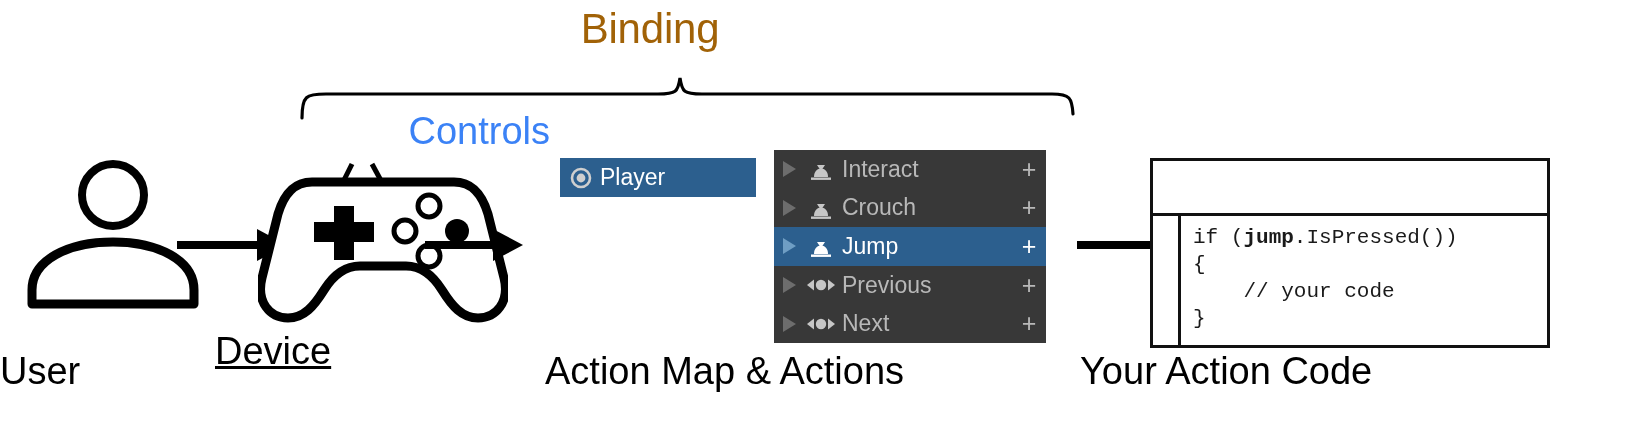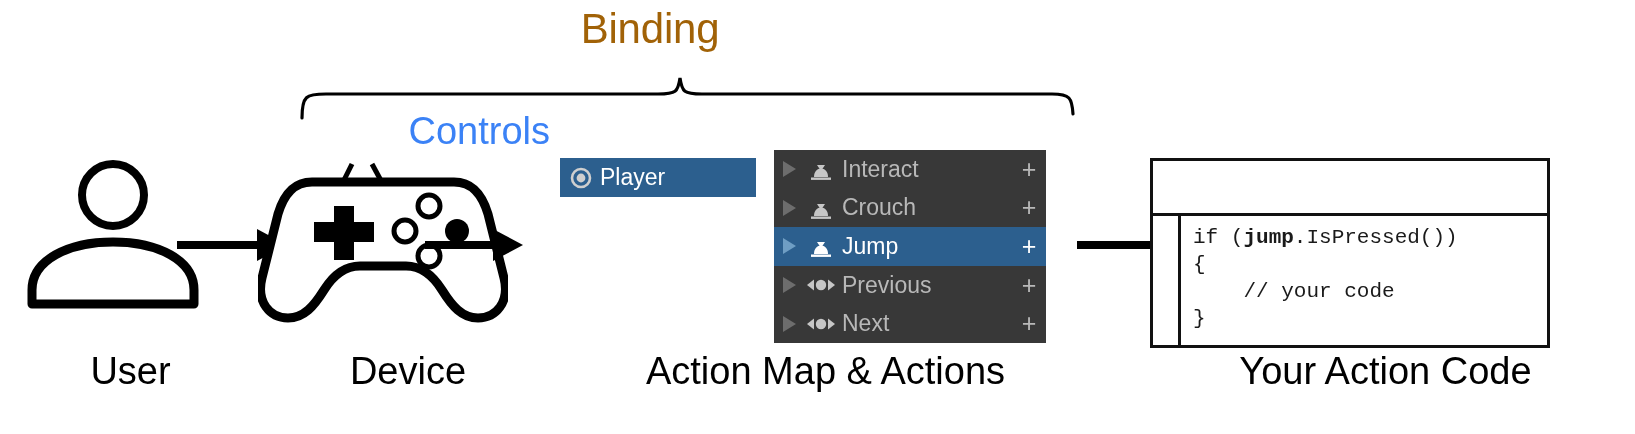--- a/index.html
+++ b/index.html
@@ -36,27 +36,26 @@
     font-size: 38px;
     color: #3b82f6;
     line-height: 1.0;
   }
   .controls-arrows { left: 300px; top: 160px; width: 170px; height: 80px; }
 
   
   .caption {
     font-size: 38px;
     color: #000;
-    text-align: center;
+    text-align: left;
     line-height: 1.0;
     white-space: nowrap;
-    padding-left: 28px;
   }
   .cap-user    { left: 0px;    top: 352px; width: 205px; }
-  .cap-device  { left: 215px;  top: 352px; width: 330px; }
+  .cap-device  { left: 215px;  top: 332px; width: 330px; text-decoration: underline; }
   .cap-actions { left: 545px;  top: 352px; width: 505px; }
   .cap-code    { left: 1080px; top: 352px; width: 555px; }
 
   
   .user-icon   { left: 18px;  top: 158px; width: 190px; height: 155px; }
   .pad-icon    { left: 258px; top: 170px; width: 250px; height: 155px; }
   .arrow1      { left: 175px; top: 228px; width: 115px; height: 34px; }
   .arrow2      { left: 425px; top: 228px; width: 100px; height: 34px; }
   .arrow3      { left: 1075px;top: 228px; width: 115px; height: 34px; }
 

